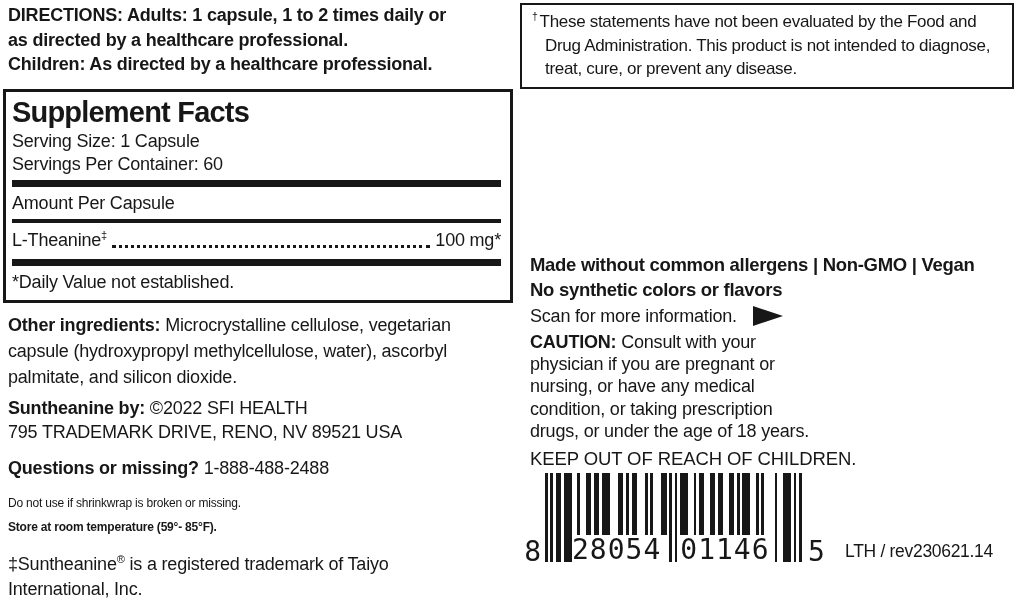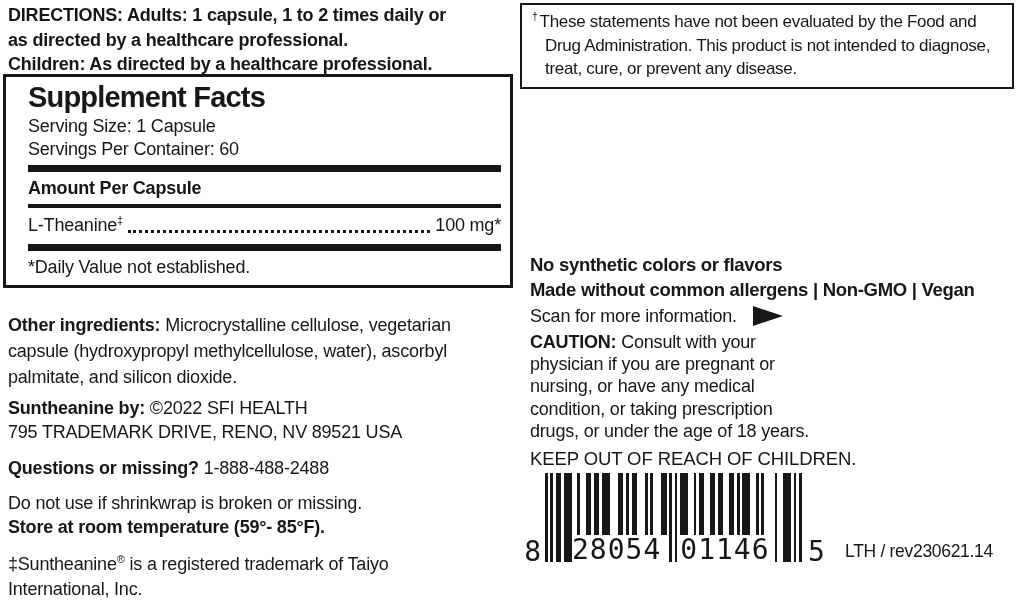--- a/index.html
+++ b/index.html
@@ -11,37 +11,37 @@
   }
   .abs { position:absolute; }
   .b { font-weight:bold; }
   .pre { white-space:pre-line; }
   sup { font-size:0.62em; vertical-align:super; line-height:0; }
 
   
   .directions { top:3px; left:8px; width:505px; font-size:18px; line-height:24.5px; font-weight:bold; }
 
   .facts-box {
-    top:74px; left:3px; width:510px; border:3px solid #171717;
-    padding:3px 9px 5px 22px; background:#fff;
+    top:89px; left:3px; width:510px; border:3px solid #171717;
+    padding:3px 9px 5px 6px; background:#fff;
   }
   .facts-title { font-size:29px; font-weight:bold; letter-spacing:-0.8px; line-height:35px; }
   .facts-line { font-size:18px; line-height:23px; }
   .bar { background:#171717; }
   .bar.thick { height:7px; margin:4px 0; }
   .bar.med { height:4px; margin:3px 0; }
-  .amount-hdr { font-size:18px; line-height:25px; font-weight:bold; }
+  .amount-hdr { font-size:18px; line-height:25px; font-weight:normal; }
   .ing-row { display:flex; align-items:baseline; font-size:18px; line-height:29px; }
   .leader { flex:1; border-bottom:3px dotted #171717; align-self:flex-end; margin:0 5px 7px 5px; }
   .facts-foot { font-size:18px; line-height:25px; margin-top:2px; }
 
   .other-ing { top:312px; left:8px; width:508px; font-size:18px; line-height:26px; }
   .manufactured { top:396px; left:8px; width:508px; font-size:18px; line-height:24px; }
   .questions { top:456px; left:8px; width:508px; font-size:18px; line-height:24px; }
-  .donotuse { top:491px; left:8px; width:508px; font-size:18px; line-height:24px; }
+  .donotuse { top:491px; left:8px; width:508px; font-size:12px; line-height:24px; }
   .trademark { top:552px; left:8px; width:508px; font-size:18px; line-height:24.5px; }
 
   
   .fda-box {
     top:3px; left:520px; width:494px; border:2px solid #171717;
     padding:5px 10px 6px 23px; font-size:17px; line-height:23.5px; letter-spacing:-0.3px;
   }
   .fda-box sup { margin-left:-13px; margin-right:2px; }
 
   .claims { top:252px; left:530px; width:484px; }
@@ -107,22 +107,22 @@
 <p class="abs donotuse"><span>Do not use if shrinkwrap is broken or missing.</span><br><span class="b">Store at room temperature (59°- 85°F).</span></p>
 
 <p class="abs trademark pre"><span>‡</span><span>Suntheanine</span><sup>®</sup><span> is a registered trademark of Taiyo
 International, Inc.</span></p>
 
 <div class="abs fda-box pre"><sup>†</sup><span>These statements have not been evaluated by the Food and
 Drug Administration. This product is not intended to diagnose,
 treat, cure, or prevent any disease.</span></div>
 
 <div class="abs claims">
+  <div class="claims-line">Made without common allergens | Non-GMO | Vegan</div>
   <div class="claims-line">No synthetic colors or flavors</div>
-  <div class="claims-line">Made without common allergens | Non-GMO | Vegan</div>
   <div class="scan-row">
     <span>Scan for more information.</span>
     <span class="arrow-right"></span>
   </div>
 </div>
 
 <div class="abs caution">
   <p class="pre"><span class="b">CAUTION:</span><span> Consult with your
 physician if you are pregnant or
 nursing, or have any medical

